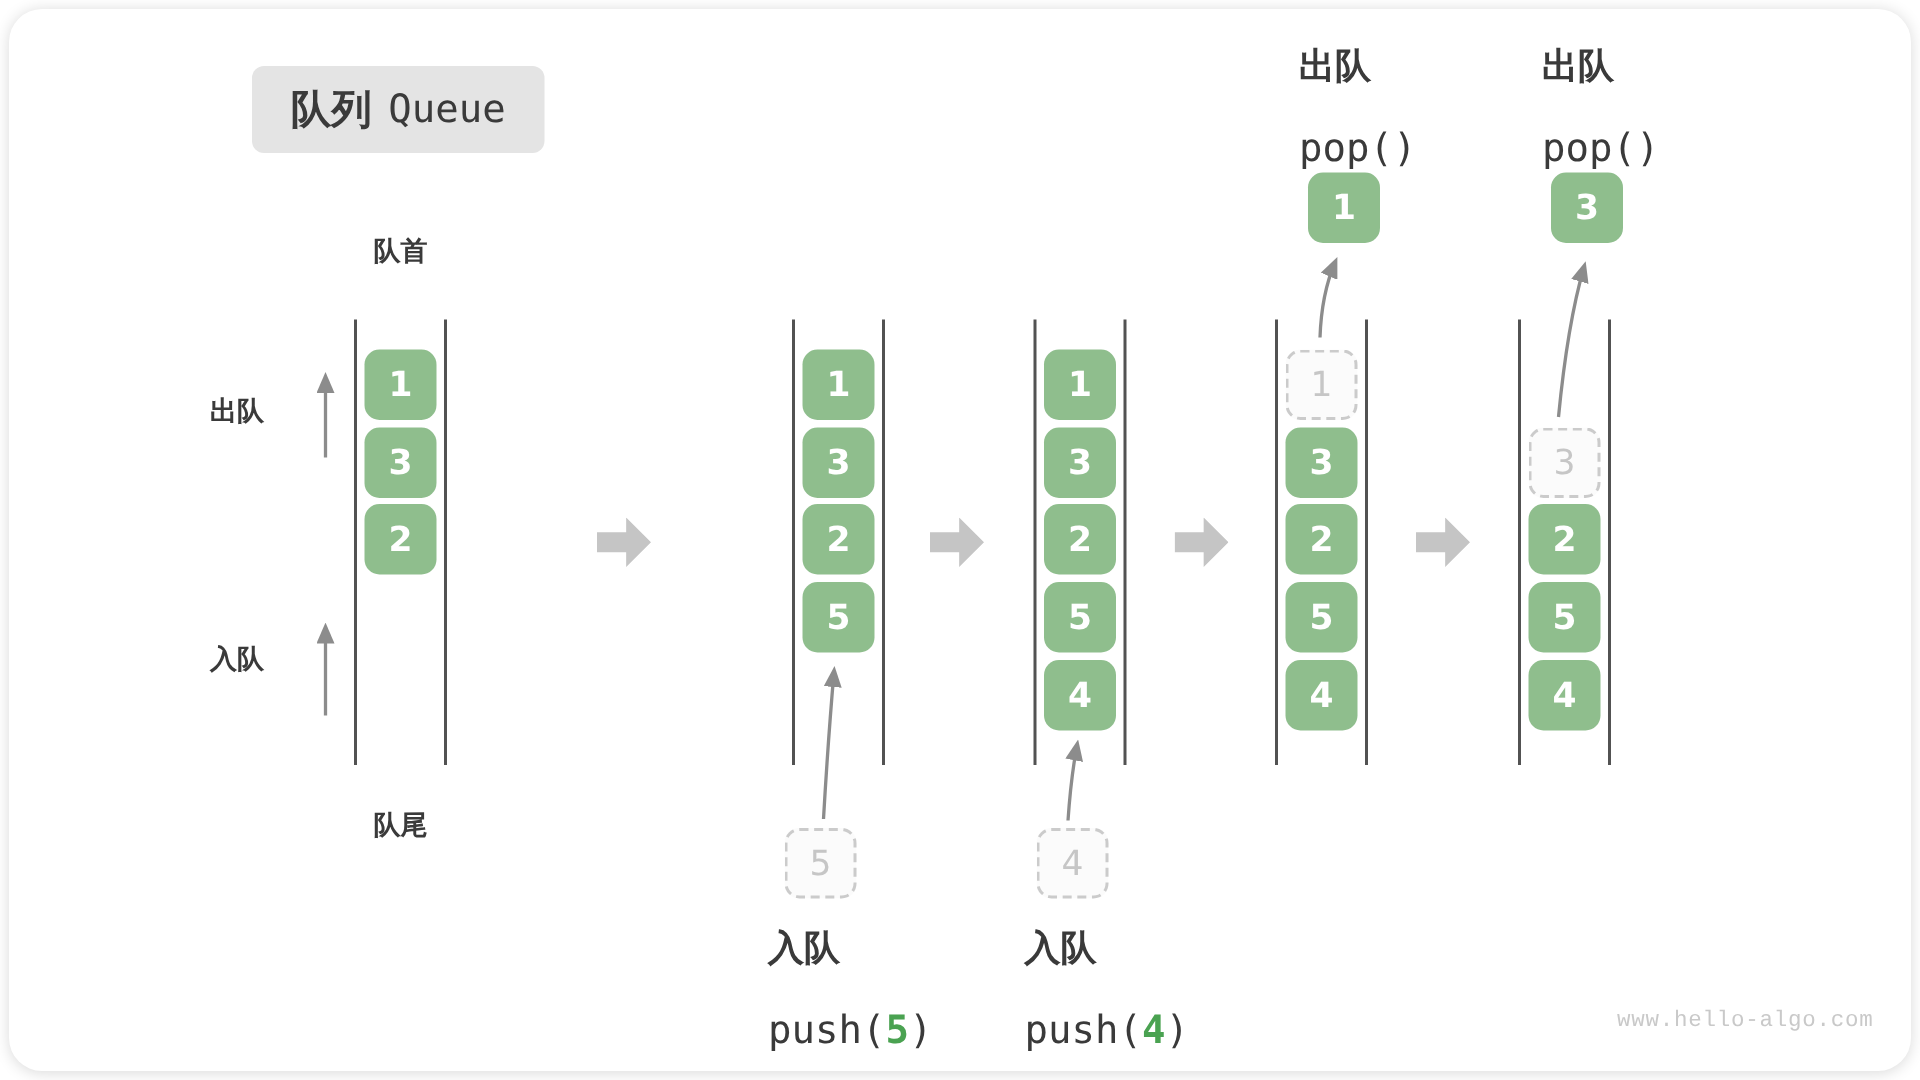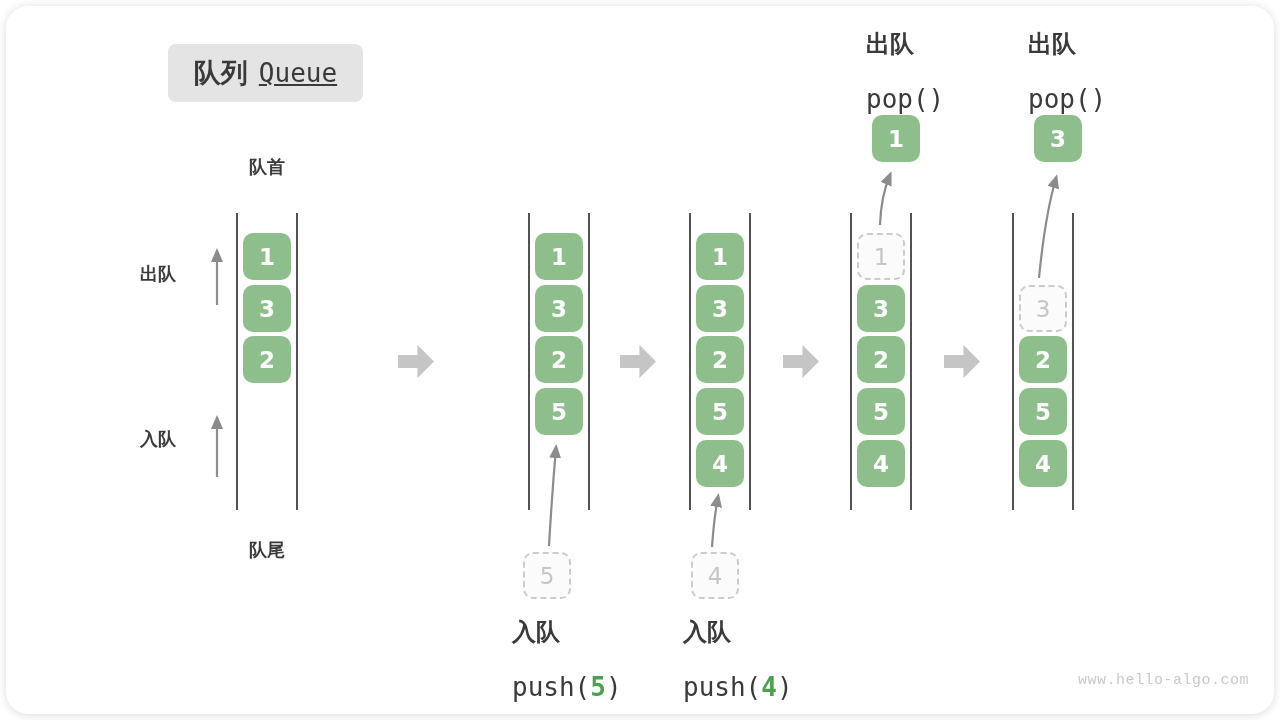--- a/index.html
+++ b/index.html
@@ -12,21 +12,21 @@
   #stage {
     position:absolute; left:0; top:0; width:1280px; height:720px;
     font-family:"DejaVu Sans","Liberation Sans",sans-serif; color:var(--text-dark);
   }
   .title-box {
     position:absolute; left:168px; top:44px; width:195px; height:58px;
     background:var(--title-bg); border-radius:8px;
     display:flex; align-items:center; justify-content:center; gap:11px;
   }
   .title-zh { font-weight:700; font-size:27px; color:var(--text-dark); }
-  .title-en { font-family:"DejaVu Sans Mono","Liberation Mono",monospace; font-size:26px; color:var(--text-dark);text-decoration:underline; }
+  .title-en { font-family:"DejaVu Sans Mono","Liberation Mono",monospace; font-size:26px; color:var(--text-dark); }
   .cjk-label { position:absolute; font-weight:700; font-size:18px; color:var(--text-dark); white-space:nowrap; }
   .centered { transform:translateX(-50%); }
   .wall { position:absolute; width:2px; background:var(--wall); }
   .cell {
     position:absolute; width:48px; height:47px; border-radius:10px;
     display:flex; align-items:center; justify-content:center;
     font-size:23px; font-weight:700;
   }
   .cell.solid { background:var(--green); color:#ffffff; }
   .cell.dashed {

